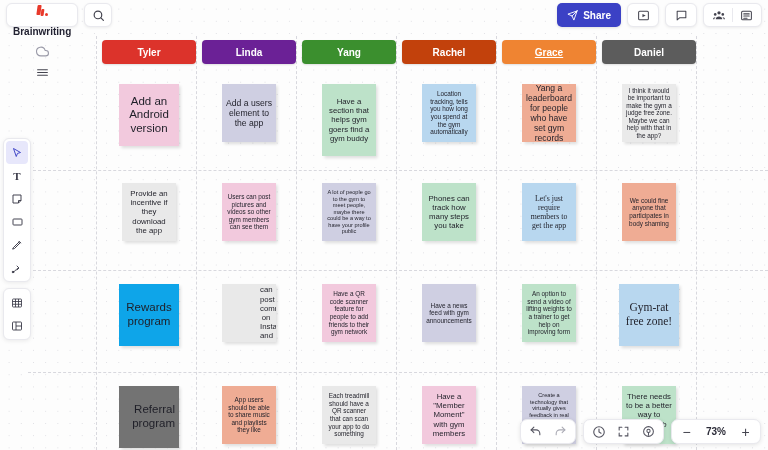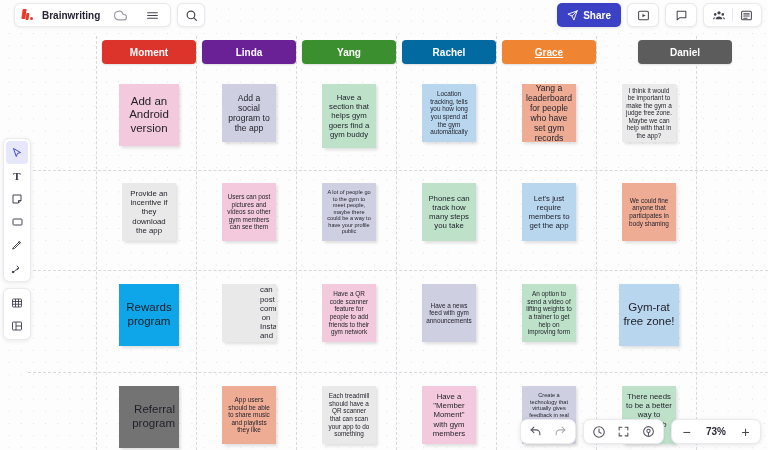--- a/index.html
+++ b/index.html
@@ -37,21 +37,21 @@
   }
   .bar-group {
     display: flex; align-items: center;
     background: #ffffff;
     border: 1px solid #e9e9ee;
     border-radius: 6px;
     box-shadow: 0 1px 3px rgba(0,0,0,0.07);
     height: 24px;
     pointer-events: auto;
   }
-  #tb-left { margin-left: 14px; padding: 0 6px; gap: 8px; }
+  #tb-left { margin-left: 6px; padding: 0 6px; gap: 8px; flex-direction: column; }
   .logo-mark {
     width: 13px; height: 14px; position: relative; flex: 0 0 auto;
   }
   .logo-mark i {
     position: absolute; background: #e8392b; border-radius: 1px;
   }
   .logo-mark i:nth-child(1) { left: 1px; top: 1px; width: 3.5px; height: 10px; transform: skewX(-8deg); }
   .logo-mark i:nth-child(2) { left: 5px; top: 4.5px; width: 3px; height: 6.5px; transform: skewX(-8deg); }
   .logo-mark i:nth-child(3) { left: 9px; top: 9px; width: 3px; height: 3px; border-radius: 50%; }
   .doc-title {
@@ -153,46 +153,46 @@
       <div class="grid-line v" style="left: 96px;"></div>
       <div class="grid-line v" style="left: 196px;"></div>
       <div class="grid-line v" style="left: 296px;"></div>
       <div class="grid-line v" style="left: 396px;"></div>
       <div class="grid-line v" style="left: 496px;"></div>
       <div class="grid-line v" style="left: 596px;"></div>
       <div class="grid-line v" style="left: 696px;"></div>
     </div>
   <div id="col-heads">
       <div class="col-head" style="left: 102px; top: 40px; width: 94px; background: rgb(220, 51, 43);">
-        <span>Moment</span>
+        <span>Tyler</span>
       </div>
       <div class="col-head" style="left: 202px; top: 40px; width: 94px; background: rgb(107, 33, 150);">
         <span>Linda</span>
       </div>
       <div class="col-head" style="left: 302px; top: 40px; width: 94px; background: rgb(59, 143, 46);">
         <span>Yang</span>
       </div>
-      <div class="col-head" style="left: 402px; top: 40px; width: 94px; background: #0369a1;">
+      <div class="col-head" style="left: 402px; top: 40px; width: 94px; background: #c2410c;">
         <span>Rachel</span>
       </div>
       <div class="col-head" style="left: 502px; top: 40px; width: 94px; background: rgb(239, 132, 50); text-decoration: underline;">
         <span>Grace</span>
       </div>
-      <div class="col-head" style="left: 602px; top: 40px; width: 94px; background: rgb(92, 92, 92); margin-left: 36px;">
+      <div class="col-head" style="left: 602px; top: 40px; width: 94px; background: rgb(92, 92, 92);">
         <span>Daniel</span>
       </div>
     </div>
   <div id="notes-layer">
       <div class="note" style="left: 119px; top: 84px; width: 60px; height: 62px; background: rgb(242, 201, 221); font-size: 11.5px;">
         <span>Add an Android version</span>
       </div>
       <div class="note" style="left: 222px; top: 84px; width: 54px; height: 58px; background: rgb(207, 207, 226); font-size: 8.6px;">
-        <span>Add a social program to the app</span>
-      </div>
-      <div class="note" style="left: 322px; top: 84px; width: 54px; height: 64px; background: rgb(189, 226, 201); font-size: 7.8px;">
+        <span>Add a users element to the app</span>
+      </div>
+      <div class="note" style="left: 322px; top: 84px; width: 54px; height: 72px; background: rgb(189, 226, 201); font-size: 7.8px;">
         <span>Have a section that helps gym goers find a gym buddy</span>
       </div>
       <div class="note" style="left: 422px; top: 84px; width: 54px; height: 58px; background: rgb(184, 215, 239); font-size: 6.4px;">
         <span>Location tracking, tells you how long you spend at the gym automatically</span>
       </div>
       <div class="note" style="left: 522px; top: 84px; width: 54px; height: 58px; background: rgb(239, 172, 148); font-size: 8.6px;">
         <span>Yang a leaderboard for people who have set gym records</span>
       </div>
       <div class="note" style="left: 622px; top: 84px; width: 54px; height: 58px; background: rgb(234, 234, 234); font-size: 6.4px;">
         <span>I think it would be important to make the gym a judge free zone. Maybe we can help with that in the app?</span>
@@ -202,42 +202,42 @@
       </div>
       <div class="note" style="left: 222px; top: 183px; width: 54px; height: 58px; background: rgb(242, 201, 221); font-size: 6.4px;">
         <span>Users can post pictures and videos so other gym members can see them</span>
       </div>
       <div class="note" style="left: 322px; top: 183px; width: 54px; height: 58px; background: rgb(207, 207, 226); font-size: 5.6px;">
         <span>A lot of people go to the gym to meet people, maybe there could be a way to have your profile public</span>
       </div>
       <div class="note" style="left: 422px; top: 183px; width: 54px; height: 58px; background: rgb(189, 226, 201); font-size: 7.8px;">
         <span>Phones can track how many steps you take</span>
       </div>
-      <div class="note" style="left: 522px; top: 183px; width: 54px; height: 58px; background: rgb(184, 215, 239); font-size: 7.8px;">
+      <div class="note" style="left: 522px; top: 183px; width: 54px; height: 58px; background: rgb(184, 215, 239); font-size: 7.8px; font-family: Liberation Serif, serif;">
         <span>Let's just require members to get the app</span>
       </div>
       <div class="note" style="left: 622px; top: 183px; width: 54px; height: 58px; background: rgb(239, 172, 148); font-size: 6.4px;">
         <span>We could fine anyone that participates in body shaming</span>
       </div>
       <div class="note" style="left: 119px; top: 284px; width: 60px; height: 62px; background: #0ea5e9; font-size: 11.5px;">
         <span>Rewards program</span>
       </div>
       <div class="note" style="left: 222px; top: 284px; width: 54px; height: 58px; background: rgb(233, 233, 233); font-size: 7.8px; padding-left: 38px;">
         <span>Users can post comments/like on Instagram and Facebook</span>
       </div>
       <div class="note" style="left: 322px; top: 284px; width: 54px; height: 58px; background: rgb(242, 201, 221); font-size: 6.4px;">
         <span>Have a QR code scanner feature for people to add friends to their gym network</span>
       </div>
       <div class="note" style="left: 422px; top: 284px; width: 54px; height: 58px; background: rgb(207, 207, 226); font-size: 6.4px;">
         <span>Have a news feed with gym announcements</span>
       </div>
       <div class="note" style="left: 522px; top: 284px; width: 54px; height: 58px; background: rgb(189, 226, 201); font-size: 6.4px;">
         <span>An option to send a video of lifting weights to a trainer to get help on improving form</span>
       </div>
-      <div class="note" style="left: 619px; top: 284px; width: 60px; height: 62px; background: rgb(184, 215, 239); font-size: 11.5px;">
+      <div class="note" style="left: 619px; top: 284px; width: 60px; height: 62px; background: rgb(184, 215, 239); font-size: 11.5px; font-family: Liberation Serif, serif;">
         <span>Gym-rat free zone!</span>
       </div>
       <div class="note" style="left: 119px; top: 386px; width: 60px; height: 62px; background: #737373; font-size: 11.5px; text-align: right;">
         <span>Referral program</span>
       </div>
       <div class="note" style="left: 222px; top: 386px; width: 54px; height: 58px; background: rgb(239, 172, 148); font-size: 6.4px;">
         <span>App users should be able to share music and playlists they like</span>
       </div>
       <div class="note" style="left: 322px; top: 386px; width: 54px; height: 58px; background: rgb(233, 233, 233); font-size: 6.4px;">
         <span>Each treadmill should have a QR scanner that can scan your app to do something</span>

